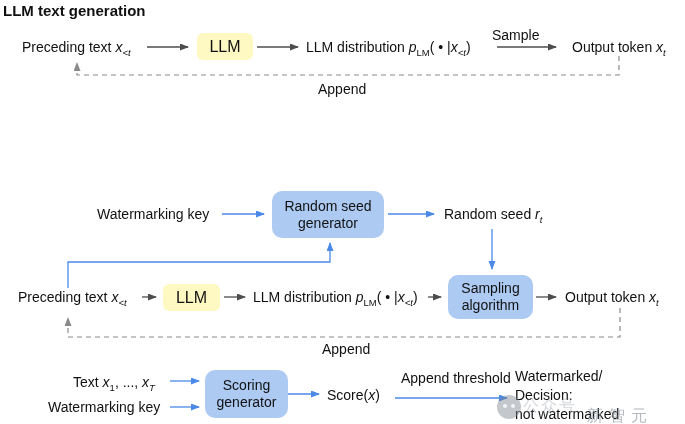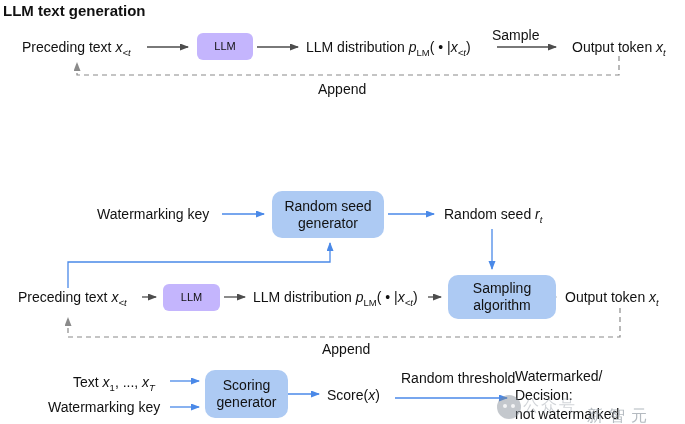--- a/index.html
+++ b/index.html
@@ -10,21 +10,21 @@
   svg.wires{position:absolute;left:0;top:0;width:685px;height:424px;pointer-events:none;}
   .hd{position:absolute;font-size:15px;font-weight:bold;white-space:nowrap;}
   .lbl{position:absolute;font-size:14px;white-space:nowrap;}
   .lbl sub{font-size:9.5px;line-height:0;}
   .v{font-style:italic;}
   sub.it{font-style:italic;}
   .box{
     position:absolute;display:flex;flex-direction:column;align-items:center;
     justify-content:center;text-align:center;font-size:14px;line-height:17px;
   }
-  .ybox{background:#c4b5fd;border-radius:6px;font-size:11px;line-height:15px;}
+  .ybox{background:#fef9c3;border-radius:6px;font-size:16px;line-height:15px;}
   .bbox{background:#ADCAF3;border-radius:10px;}
   .wm{
     position:absolute;left:497px;top:386px;display:flex;align-items:center;
     font-size:16px;z-index:5;pointer-events:none;
   }
   .wm-logo{
     width:24px;height:24px;border-radius:50%;
     background:rgba(125,134,144,0.45);position:relative;flex:0 0 auto;margin-right:2px;
   }
   .wm-logo::before,.wm-logo::after{
@@ -102,41 +102,41 @@
   <div class="lbl" style="left:444px;top:206px"><span>Random seed </span><span class="v">r</span><sub class="it">t</sub></div>
 
   <div class="lbl" style="left:18px;top:289px"><span>Preceding text </span><span class="v">x</span><sub class="it">&lt;t</sub></div>
 
   <div class="box ybox" style="left:163px;top:284px;width:57px;height:27px">
       <span>LLM</span>
     </div>
 
   <div class="lbl" style="left:253px;top:289px"><span>LLM distribution </span><span class="v">p</span><sub>LM</sub><span>( </span><span>•</span><span> |</span><span class="v">x</span><sub class="it">&lt;t</sub><span>)</span></div>
 
-  <div class="box bbox" style="left:448px;top:275px;width:108px;height:44px">
+  <div class="box bbox" style="left:448px;top:275px;width:85px;height:44px">
       <span>Sampling</span>
       <span>algorithm</span>
     </div>
 
   <div class="lbl" style="left:565px;top:289px"><span>Output token </span><span class="v">x</span><sub class="it">t</sub></div>
 
   <div class="lbl" style="left:322px;top:341px">Append</div>
 
   <div class="lbl" style="left:73px;top:374px"><span>Text </span><span class="v">x</span><sub>1</sub><span>, ..., </span><span class="v">x</span><sub class="it">T</sub></div>
 
   <div class="lbl" style="left:48px;top:399px">Watermarking key</div>
 
   <div class="box bbox" style="left:205px;top:370px;width:83px;height:48px">
       <span>Scoring</span>
       <span>generator</span>
     </div>
 
   <div class="lbl" style="left:327px;top:387px"><span>Score(</span><span class="v">x</span><span>)</span></div>
 
-  <div class="lbl" style="left:401px;top:370px">Random threshold</div>
+  <div class="lbl" style="left:401px;top:370px">Append threshold</div>
 
   <div class="lbl" style="left:515px;top:367px;line-height:19px">
     <div>Watermarked/</div>
     <div>Decision:</div>
     <div>not watermarked</div>
   </div>
 
   <div class="wm">
     <span class="wm-logo"></span>
     <span class="wm-t1">公众号</span>

